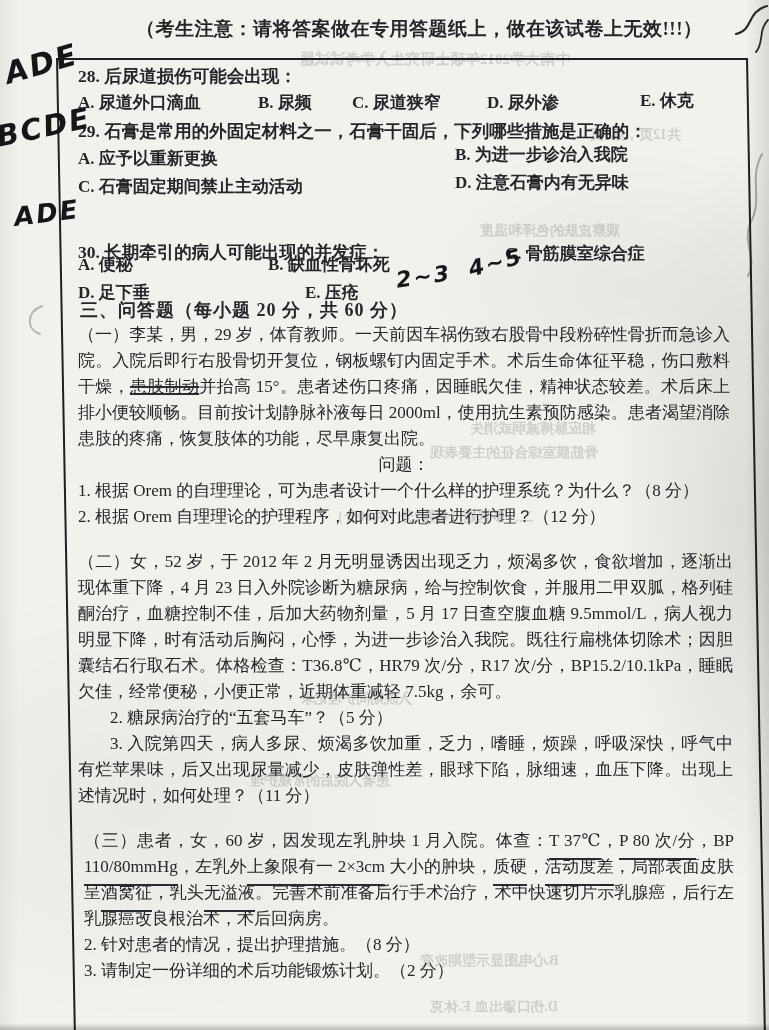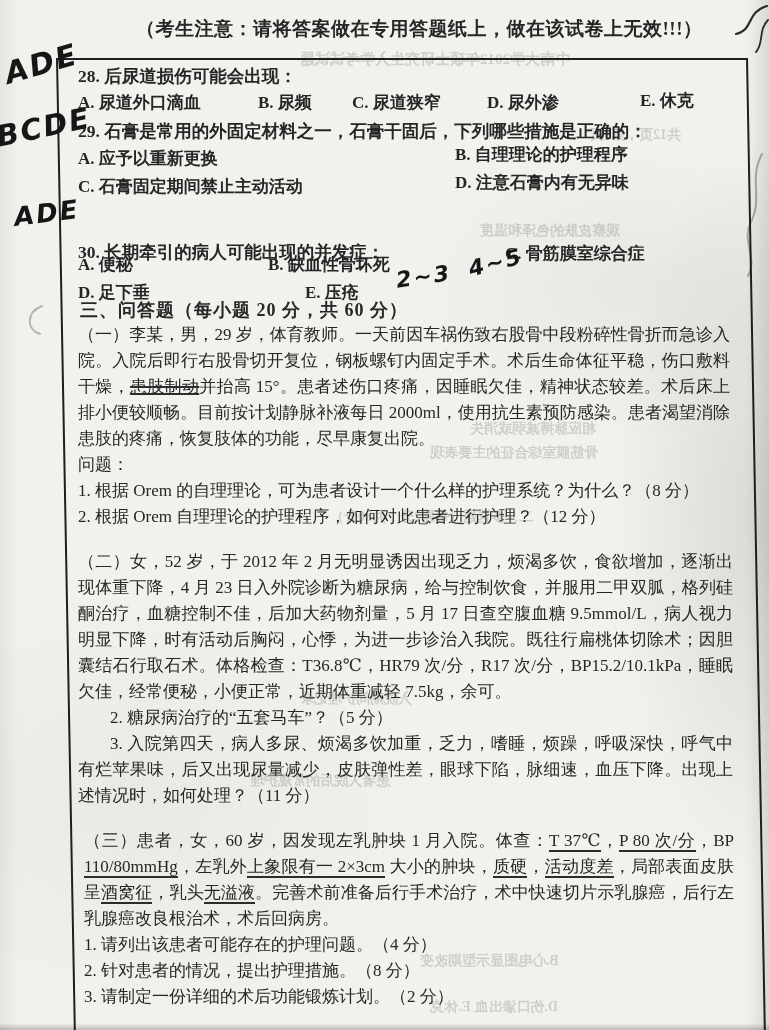--- a/index.html
+++ b/index.html
@@ -26,22 +26,22 @@
     font-size:18px;font-weight:600;background:#f5f4f0;}
   
   .abs{position:absolute;white-space:nowrap;}
   .stem{font-size:17.5px;font-weight:700;}
   .opt{font-size:17px;font-weight:600;}
   .essay-title{font-size:18px;font-weight:700;letter-spacing:1px;}
   .case{position:absolute;font-size:17px;font-weight:500;}
   .para{line-height:26px;text-align:justify;margin:0;}
   .case p{margin:0;line-height:26px;}
   .items-ind p{text-indent:32px;text-align:justify;}
-  .label{line-height:27px;}
-  .u{border-bottom:2px solid #2c2c2c;padding-bottom:0px;}
+  .label{line-height:27px;text-align:center;}
+  .u{border-bottom:2px solid #2c2c2c;padding-bottom:8px;}
   .strike{text-decoration:underline line-through;text-decoration-thickness:1.5px;
     text-decoration-color:#2d2d2d;margin-top:27px;}
   
   .hand{position:absolute;font-family:"DejaVu Sans",sans-serif;font-style:italic;
     font-weight:700;color:#161616;letter-spacing:2px;white-space:nowrap;}
   
   .bleed{position:absolute;transform:scaleX(-1);color:#7d7d7d;opacity:.30;
     filter:blur(.6px);font-weight:700;white-space:nowrap;
     font-family:"Liberation Serif","DejaVu Serif",serif;}
   svg.pen{position:absolute;pointer-events:none;}
@@ -70,21 +70,21 @@
 
   <div class="abs stem" style="left:78px;top:64px">28. 后尿道损伤可能会出现：</div>
   <span class="abs opt" style="left:78px;top:91px">A. 尿道外口滴血</span>
   <span class="abs opt" style="left:258px;top:91px">B. 尿频</span>
   <span class="abs opt" style="left:352px;top:91px">C. 尿道狭窄</span>
   <span class="abs opt" style="left:487px;top:91px">D. 尿外渗</span>
   <span class="abs opt" style="left:640px;top:89px">E. 休克</span>
 
   <div class="abs stem" style="left:78px;top:119px">29. 石膏是常用的外固定材料之一，石膏干固后，下列哪些措施是正确的：</div>
   <span class="abs opt" style="left:78px;top:147px">A. 应予以重新更换</span>
-  <span class="abs opt" style="left:455px;top:143px">B. 自理理论的护理程序</span>
+  <span class="abs opt" style="left:455px;top:143px">B. 为进一步诊治入我院</span>
   <span class="abs opt" style="left:78px;top:175px">C. 石膏固定期间禁止主动活动</span>
   <span class="abs opt" style="left:455px;top:171px">D. 注意石膏内有无异味</span>
 
   <div class="abs stem" style="left:78px;top:240px">30. 长期牵引的病人可能出现的并发症：</div>
   <span class="abs opt" style="left:78px;top:253px">A. 便秘</span>
   <span class="abs opt" style="left:268px;top:253px">B. 缺血性骨坏死</span>
   <span class="abs opt" style="left:505px;top:242px">C. 骨筋膜室综合症</span>
   <span class="abs opt" style="left:78px;top:281px">D. 足下垂</span>
   <span class="abs opt" style="left:305px;top:281px">E. 压疮</span>
 
@@ -98,21 +98,20 @@
   </div>
 
   <div class="case items-ind" style="left:78px;top:549px;width:655px">
     <p class="para" style="text-indent:0">（二）女，52 岁，于 2012 年 2 月无明显诱因出现乏力，烦渴多饮，食欲增加，逐渐出现体重下降，4 月 23 日入外院诊断为糖尿病，给与控制饮食，并服用二甲双胍，格列硅酮治疗，血糖控制不佳，后加大药物剂量，5 月 17 日查空腹血糖 9.5mmol/L，病人视力明显下降，时有活动后胸闷，心悸，为进一步诊治入我院。既往行扁桃体切除术；因胆囊结石行取石术。体格检查：T36.8℃，HR79 次/分，R17 次/分，BP15.2/10.1kPa，睡眠欠佳，经常便秘，小便正常，近期体重减轻 7.5kg，余可。</p>
     <p>2. 糖尿病治疗的“五套马车”？（5 分）</p>
     <p class="para" style="text-indent:32px">3. 入院第四天，病人多尿、烦渴多饮加重，乏力，嗜睡，烦躁，呼吸深快，呼气中有烂苹果味，后又出现尿量减少，皮肤弹性差，眼球下陷，脉细速，血压下降。出现上述情况时，如何处理？（11 分）</p>
   </div>
 
   <div class="case" style="left:84px;top:828px;width:650px">
     <p class="para"><span>（三）患者，女，60 岁，因发现左乳肿块 1 月入院。体查：</span><span class="u">T 37℃</span><span>，</span><span class="u">P 80 次/分</span><span>，BP </span><span class="u">110/80mmHg</span><span>，左乳外</span><span class="u">上象限有一 2×3cm</span><span> 大小的肿块，</span><span class="u">质硬</span><span>，</span><span class="u">活动度差</span><span>，局部表面皮肤呈</span><span class="u">酒窝征</span><span>，乳头</span><span class="u">无溢液</span><span>。完善术前准备后行手术治疗，术中快速切片示乳腺癌，后行左乳腺癌改良根治术，术后回病房。</span></p>
-    <p>1. 请列出该患者可能存在的护理问题。（4 分）</p>
     <p>2. 针对患者的情况，提出护理措施。（8 分）</p>
     <p>3. 请制定一份详细的术后功能锻炼计划。（2 分）</p>
   </div>
 
   <div id="hand-layer">
       <div class="hand" style="left: 4px; top: 46px; font-size: 30px; transform: rotate(-16deg);">ADE</div>
       <div class="hand" style="left: -4px; top: 110px; font-size: 29px; transform: rotate(-12deg);">BCDE</div>
       <div class="hand" style="left: 14px; top: 198px; font-size: 26px; transform: rotate(-7deg);">ADE</div>
       <div class="hand" style="left: 396px; top: 264px; font-size: 22px; transform: rotate(-8deg);">2~3</div>
       <div class="hand" style="left: 468px; top: 250px; font-size: 22px; transform: rotate(-14deg);">4~5</div>

